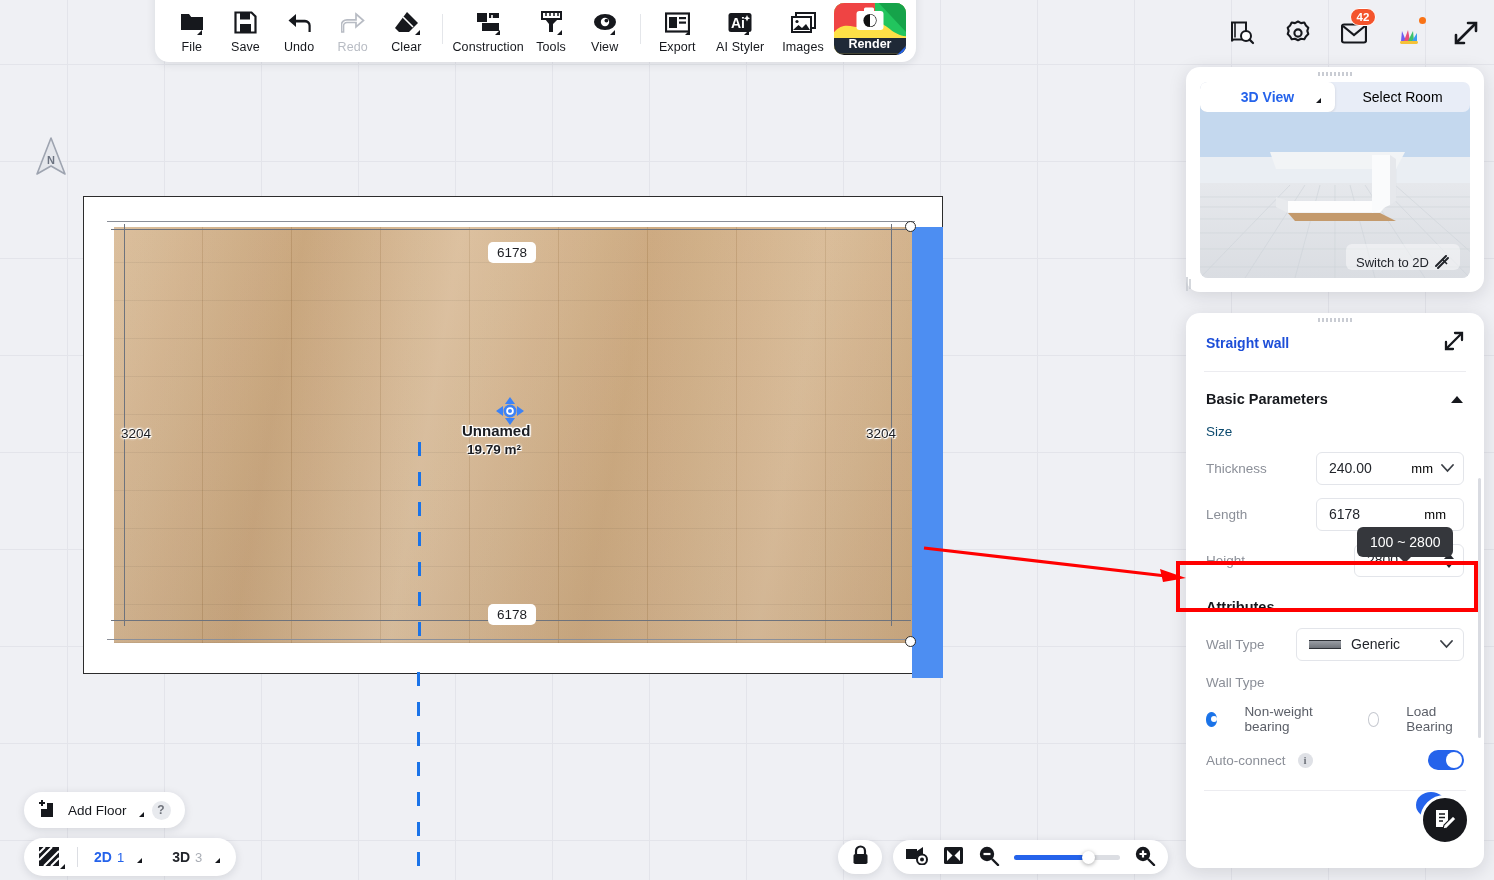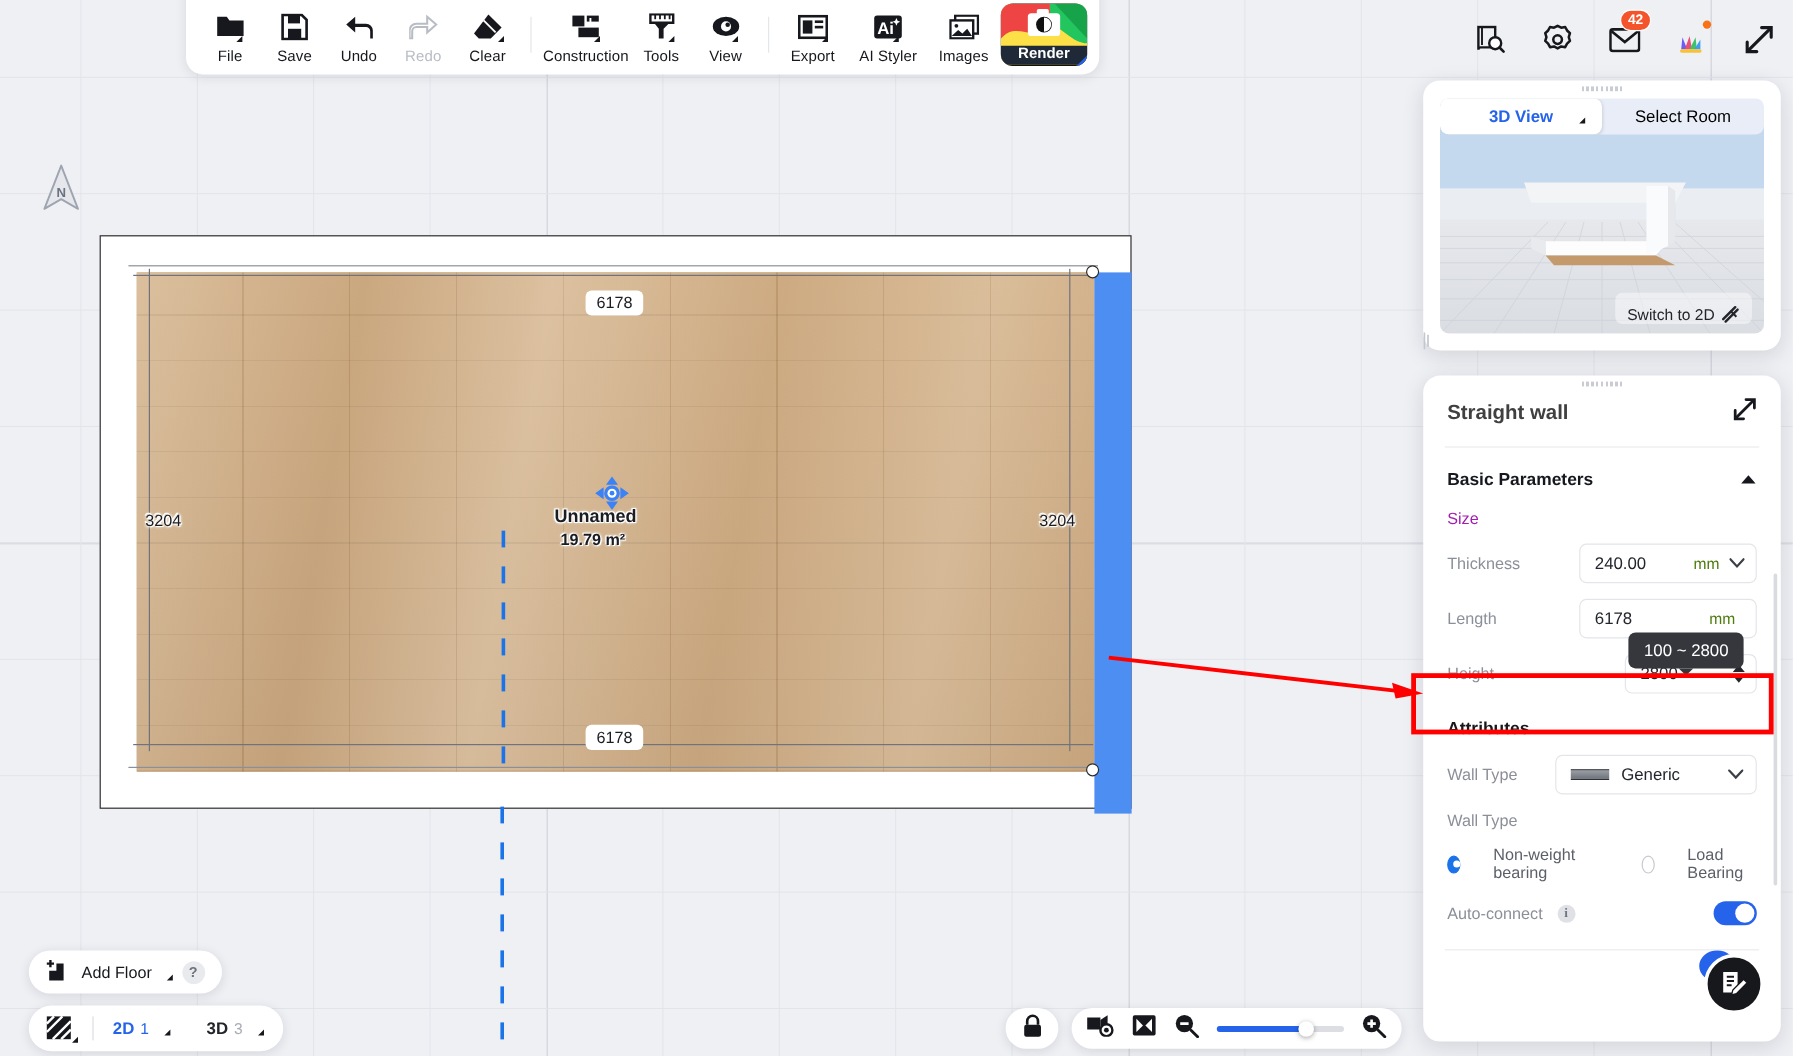--- a/index.html
+++ b/index.html
@@ -144,34 +144,34 @@
     background: linear-gradient(#bcd4ec 0%, #dce8f4 38%, #eef2f6 52%, #e7e9ec 100%);
   }
   .switch2d {
     position: absolute; right: 10px; bottom: 8px; height: 26px; padding: 0 10px;
     background: rgba(255,255,255,.45); border-radius: 6px; display: flex; align-items: flex-end;
     gap: 6px; font-size: 13px; color: #22252b; cursor: pointer;
   }
 
   .panel-props { left: 1186px; top: 313px; width: 298px; height: 555px; z-index: 31; overflow: hidden; }
   .pp-head { display: flex; align-items: center; justify-content: space-between; padding: 18px 20px 0 20px; }
-  .pp-title { font-size: 17px; font-weight: 700; color: #404040; }
+  .pp-title { font-size: 14px; font-weight: 700; color: #1d4ed8; }
   .pp-divider { height: 1px; background: #ececf0; margin: 16px 18px 0 18px; }
   .pp-sec { display: flex; align-items: center; justify-content: space-between; padding: 18px 20px 0 20px; }
   .pp-sec-title { font-size: 14.5px; font-weight: 700; color: #16181d; }
-  .pp-sublabel { padding: 16px 20px 0 20px; font-size: 13.5px; color: #a21caf; }
+  .pp-sublabel { padding: 16px 20px 0 20px; font-size: 13.5px; color: #0c4a6e; }
   .row { display: flex; align-items: center; justify-content: space-between; padding: 12px 20px 0 20px; height: 46px; }
   .row-lbl { font-size: 13.5px; color: #8b8f98; }
   .ctrl {
     height: 33px; border: 1px solid #e3e5ea; border-radius: 6px;
     display: flex; align-items: center; background: #fff;
   }
   .ctrl-num { width: 148px; justify-content: space-between; padding: 0 9px 0 12px; }
   .ctrl-val { font-size: 14px; color: #23262c; }
-  .ctrl-unit { font-size: 13px; color: #4d7c0f; margin-left: auto; margin-right: 8px; }
+  .ctrl-unit { font-size: 13px; color: #000000; margin-left: auto; margin-right: 8px; }
   .stepper { display: flex; flex-direction: column; gap: 3px; margin-left: 6px; }
   .tri-up { width: 0; height: 0; border-left: 5px solid transparent; border-right: 5px solid transparent; border-bottom: 6px solid #23262c; cursor: pointer; }
   .tri-dn { width: 0; height: 0; border-left: 5px solid transparent; border-right: 5px solid transparent; border-top: 6px solid #23262c; cursor: pointer; }
   .sel-wall { width: 168px; padding: 0 10px 0 12px; gap: 10px; }
   .wall-swatch { width: 32px; height: 9px; background: linear-gradient(#9a9ea5, #6f737a); border-top: 1.5px solid #2d3036; border-bottom: 1.5px solid #2d3036; }
   .radio-row { display: flex; align-items: center; gap: 27px; padding: 14px 20px 0 20px; font-size: 13.5px; color: #5b5f68; }
   .radio { width: 15px; height: 15px; border-radius: 50%; border: 1.5px solid #c6c9d0; display: inline-block; position: relative; cursor: pointer; }
   .radio.on { border: 1.5px solid #1a73e8; background: #1a73e8; }
   .radio.on::after { content: ""; position: absolute; left: 3.5px; top: 3.5px; width: 6px; height: 6px; border-radius: 50%; background: #fff; }
   .info-i {

